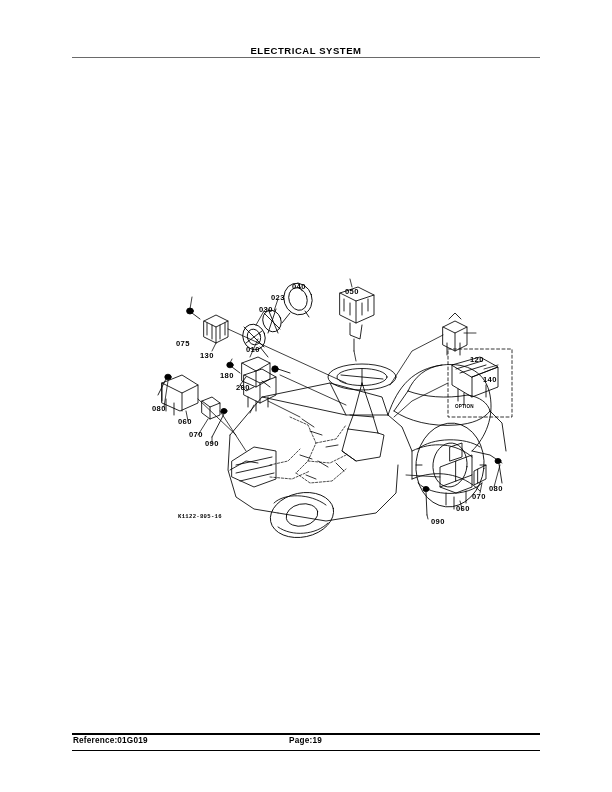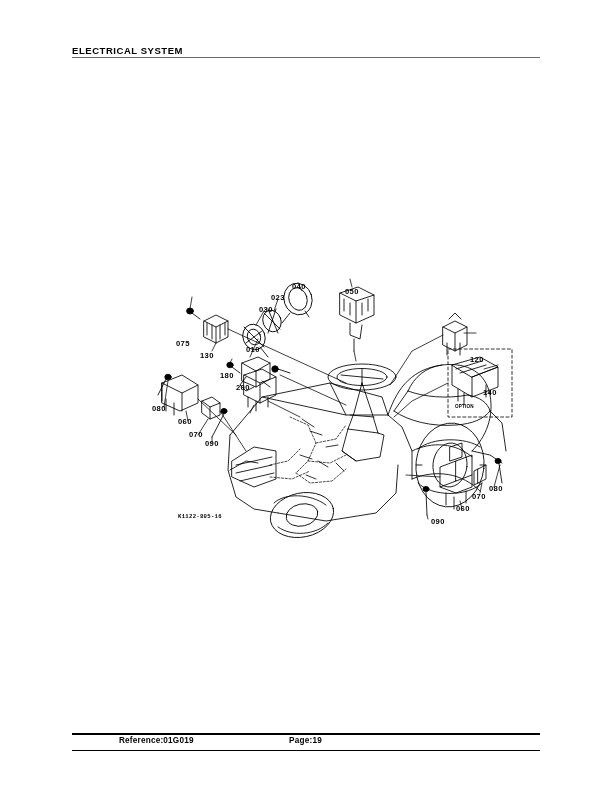--- a/index.html
+++ b/index.html
@@ -9,40 +9,41 @@
     font-family:"Liberation Sans", sans-serif;
     color:#000;
     position:relative;
     overflow:hidden;
   }
   .page{position:absolute;inset:0;}
 
   
   .header{
     position:absolute;left:72px;top:44px;width:468px;
+    text-align:center;
   }
   .header-title{
     font-size:9.5px;font-weight:bold;letter-spacing:.55px;
     line-height:13px;
   }
   .header-rule{
     position:absolute;left:72px;top:57px;width:468px;height:1px;
     background:#6a6a6a;
   }
 
   
   .footer-rule-top{
     position:absolute;left:72px;top:733px;width:468px;height:1.6px;background:#000;
   }
   .footer-rule-bot{
     position:absolute;left:72px;top:750px;width:468px;height:1px;background:#000;
   }
   .footer-left{
     position:absolute;left:73px;top:736px;
-    font-size:8.2px;font-weight:bold;letter-spacing:.2px;margin-left:46px;
+    font-size:8.2px;font-weight:bold;letter-spacing:.2px;
   }
   .footer-right{
     position:absolute;left:72px;top:736px;width:467px;text-align:center;
     font-size:8.2px;font-weight:bold;letter-spacing:.2px;
   }
 
   
   .diagram{
     position:absolute;left:150px;top:265px;width:380px;height:275px;
   }
@@ -329,21 +330,21 @@
   <div class="callout" style="left:292px;top:282px">040</div>
   <div class="callout" style="left:271px;top:293px">023</div>
   <div class="callout" style="left:259px;top:305px">030</div>
   <div class="callout" style="left:345px;top:287px">050</div>
   <div class="callout" style="left:246px;top:345px">010</div>
   <div class="callout" style="left:176px;top:339px">075</div>
   <div class="callout" style="left:200px;top:351px">130</div>
   <div class="callout" style="left:220px;top:371px">180</div>
   <div class="callout" style="left:236px;top:383px">200</div>
   <div class="callout" style="left:470px;top:355px">120</div>
-  <div class="callout" style="left:483px;top:388px">140</div>
+  <div class="callout" style="left:483px;top:375px">140</div>
   <div class="callout" style="left:152px;top:404px">080</div>
   <div class="callout" style="left:178px;top:417px">060</div>
   <div class="callout" style="left:189px;top:430px">070</div>
   <div class="callout" style="left:205px;top:439px">090</div>
   <div class="callout" style="left:489px;top:484px">080</div>
   <div class="callout" style="left:472px;top:492px">070</div>
   <div class="callout" style="left:456px;top:504px">060</div>
   <div class="callout" style="left:431px;top:517px">090</div>
 
   <div class="option-label">OPTION</div>

